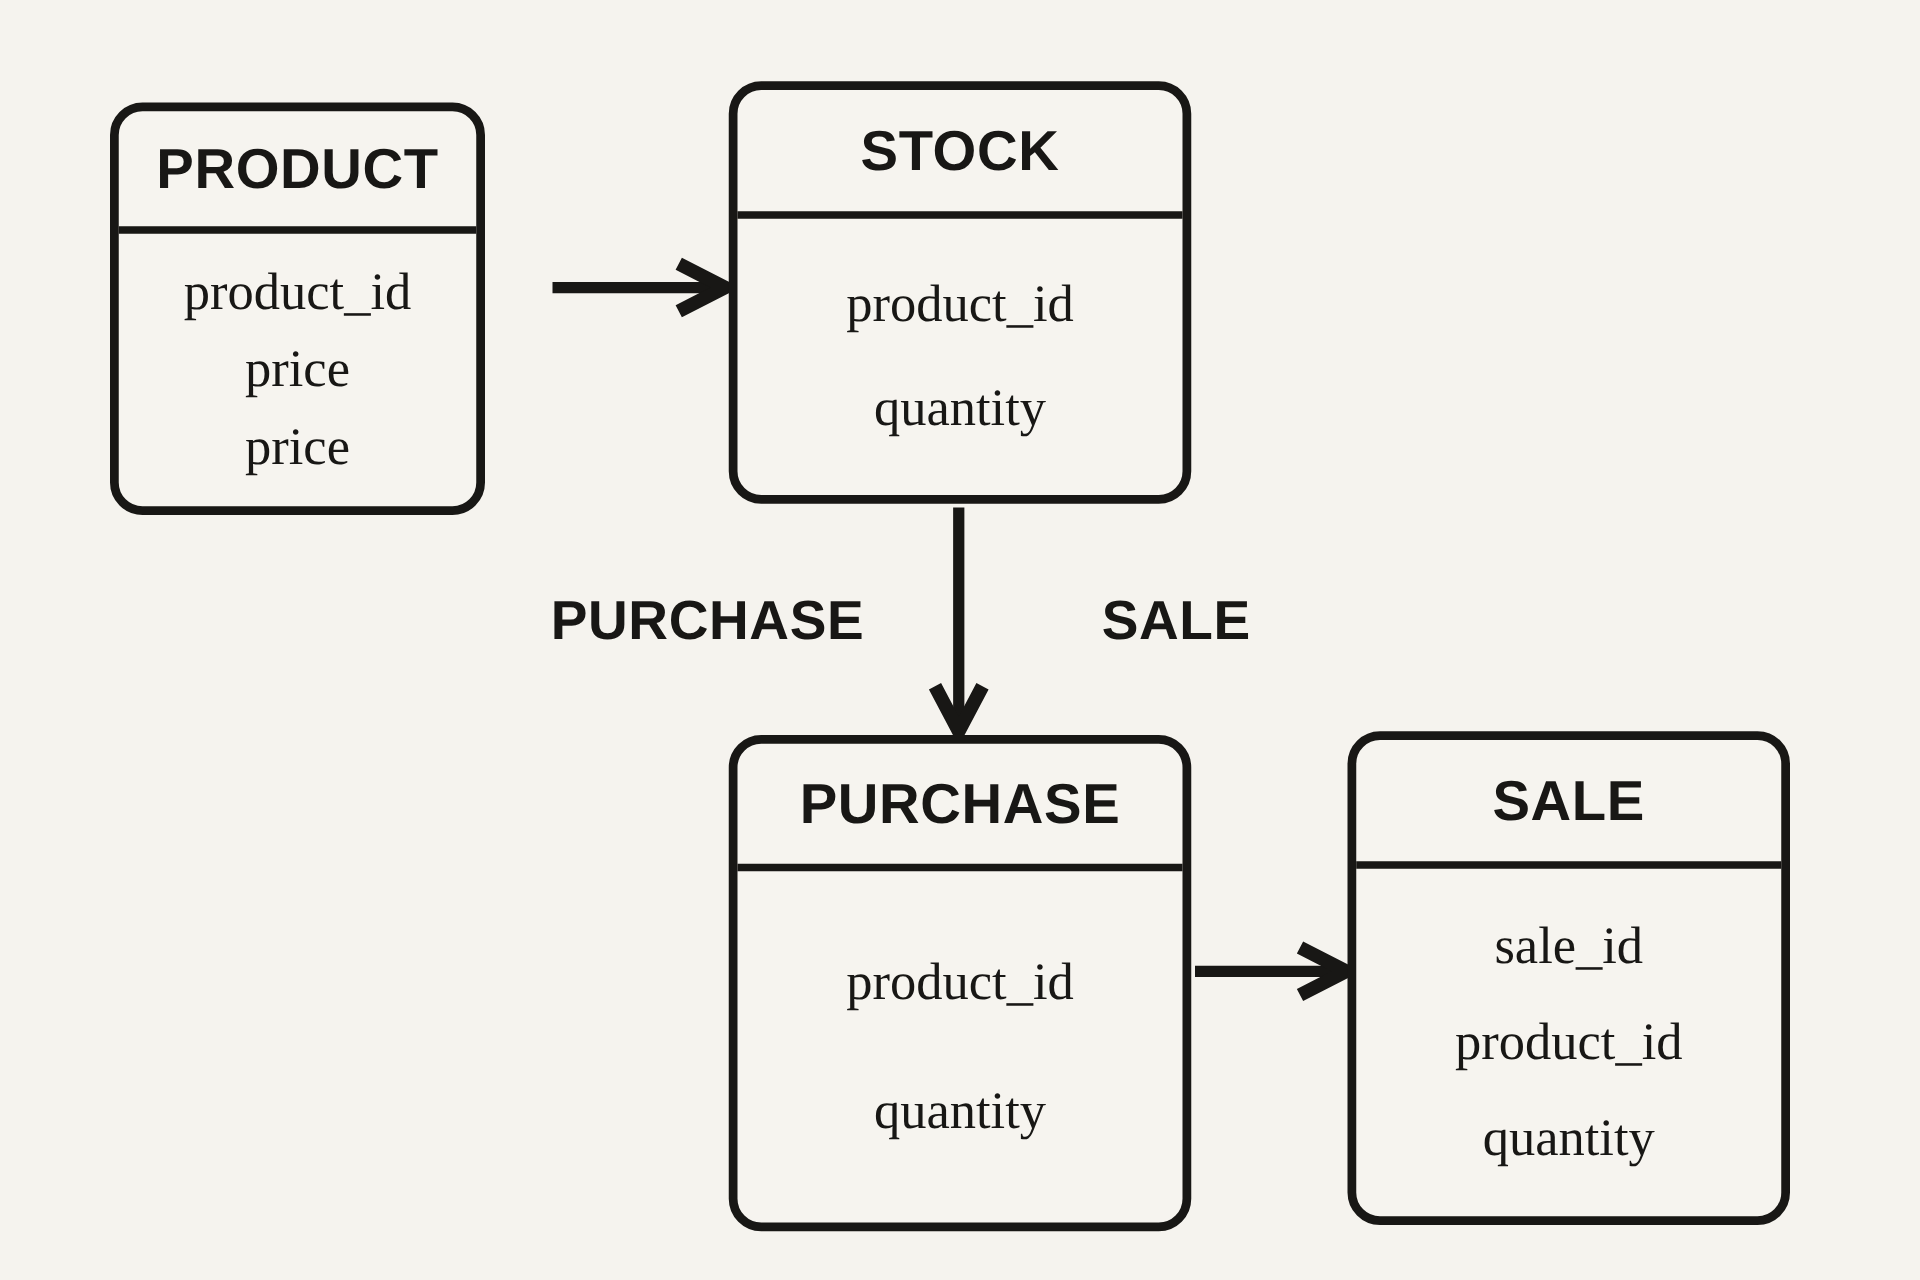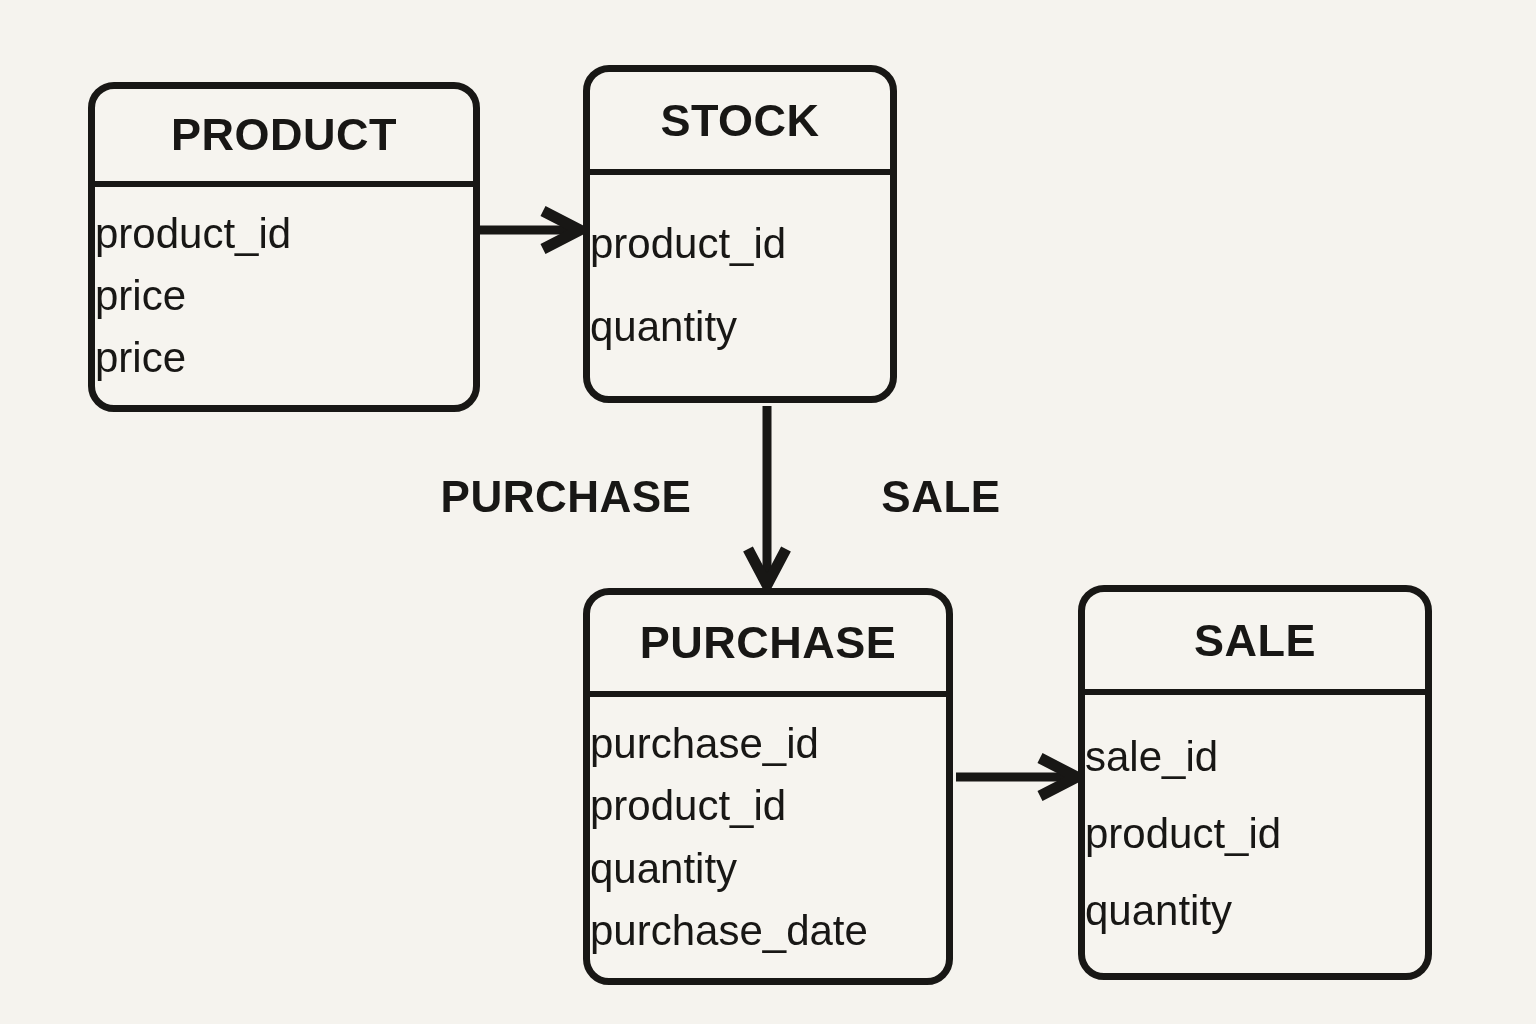--- a/index.html
+++ b/index.html
@@ -43,31 +43,33 @@
     border-bottom: 6px solid #181715;
     font-weight: bold;
     font-size: 45px;
     letter-spacing: 0.5px;
   }
   .entity-fields {
     flex: 1 1 auto;
     display: flex;
     flex-direction: column;
     justify-content: space-evenly;
+    align-items: center;
     padding: 6px 0;
+    font-family: Liberation Serif, serif;
   }
   .field {
     font-size: 42px;
     line-height: 1;
     white-space: nowrap;
   }
   
-  #entity-product  { left: 88px;  top: 82px;  width: 392px; height: 330px; }
+  #entity-product  { left: 88px;  top: 82px;  width: 300px; height: 330px; }
   #entity-product  .entity-title { height: 92px; }
-  #entity-stock    { left: 583px; top: 65px;  width: 314px; height: 338px; }
+  #entity-stock    { left: 583px; top: 65px;  width: 370px; height: 338px; }
   #entity-stock    .entity-title { height: 97px; }
   #entity-purchase { left: 583px; top: 588px; width: 370px; height: 397px; }
   #entity-purchase .entity-title { height: 96px; }
   #entity-sale     { left: 1078px; top: 585px; width: 354px; height: 395px; }
   #entity-sale     .entity-title { height: 97px; }
 
   .edge-label {
     position: absolute;
     transform: translate(-50%, -50%);
     font-weight: bold;
@@ -112,24 +114,22 @@
     <div class="entity-title">STOCK</div>
     <div class="entity-fields">
       <div class="field">product_id</div>
       <div class="field">quantity</div>
     </div>
   </div>
 
   <div class="entity" id="entity-purchase">
     <div class="entity-title">PURCHASE</div>
     <div class="entity-fields">
-      <div class="field">purchase_id</div>
       <div class="field">product_id</div>
       <div class="field">quantity</div>
-      <div class="field">purchase_date</div>
     </div>
   </div>
 
   <div class="entity" id="entity-sale">
     <div class="entity-title">SALE</div>
     <div class="entity-fields">
       <div class="field">sale_id</div>
       <div class="field">product_id</div>
       <div class="field">quantity</div>
     </div>

